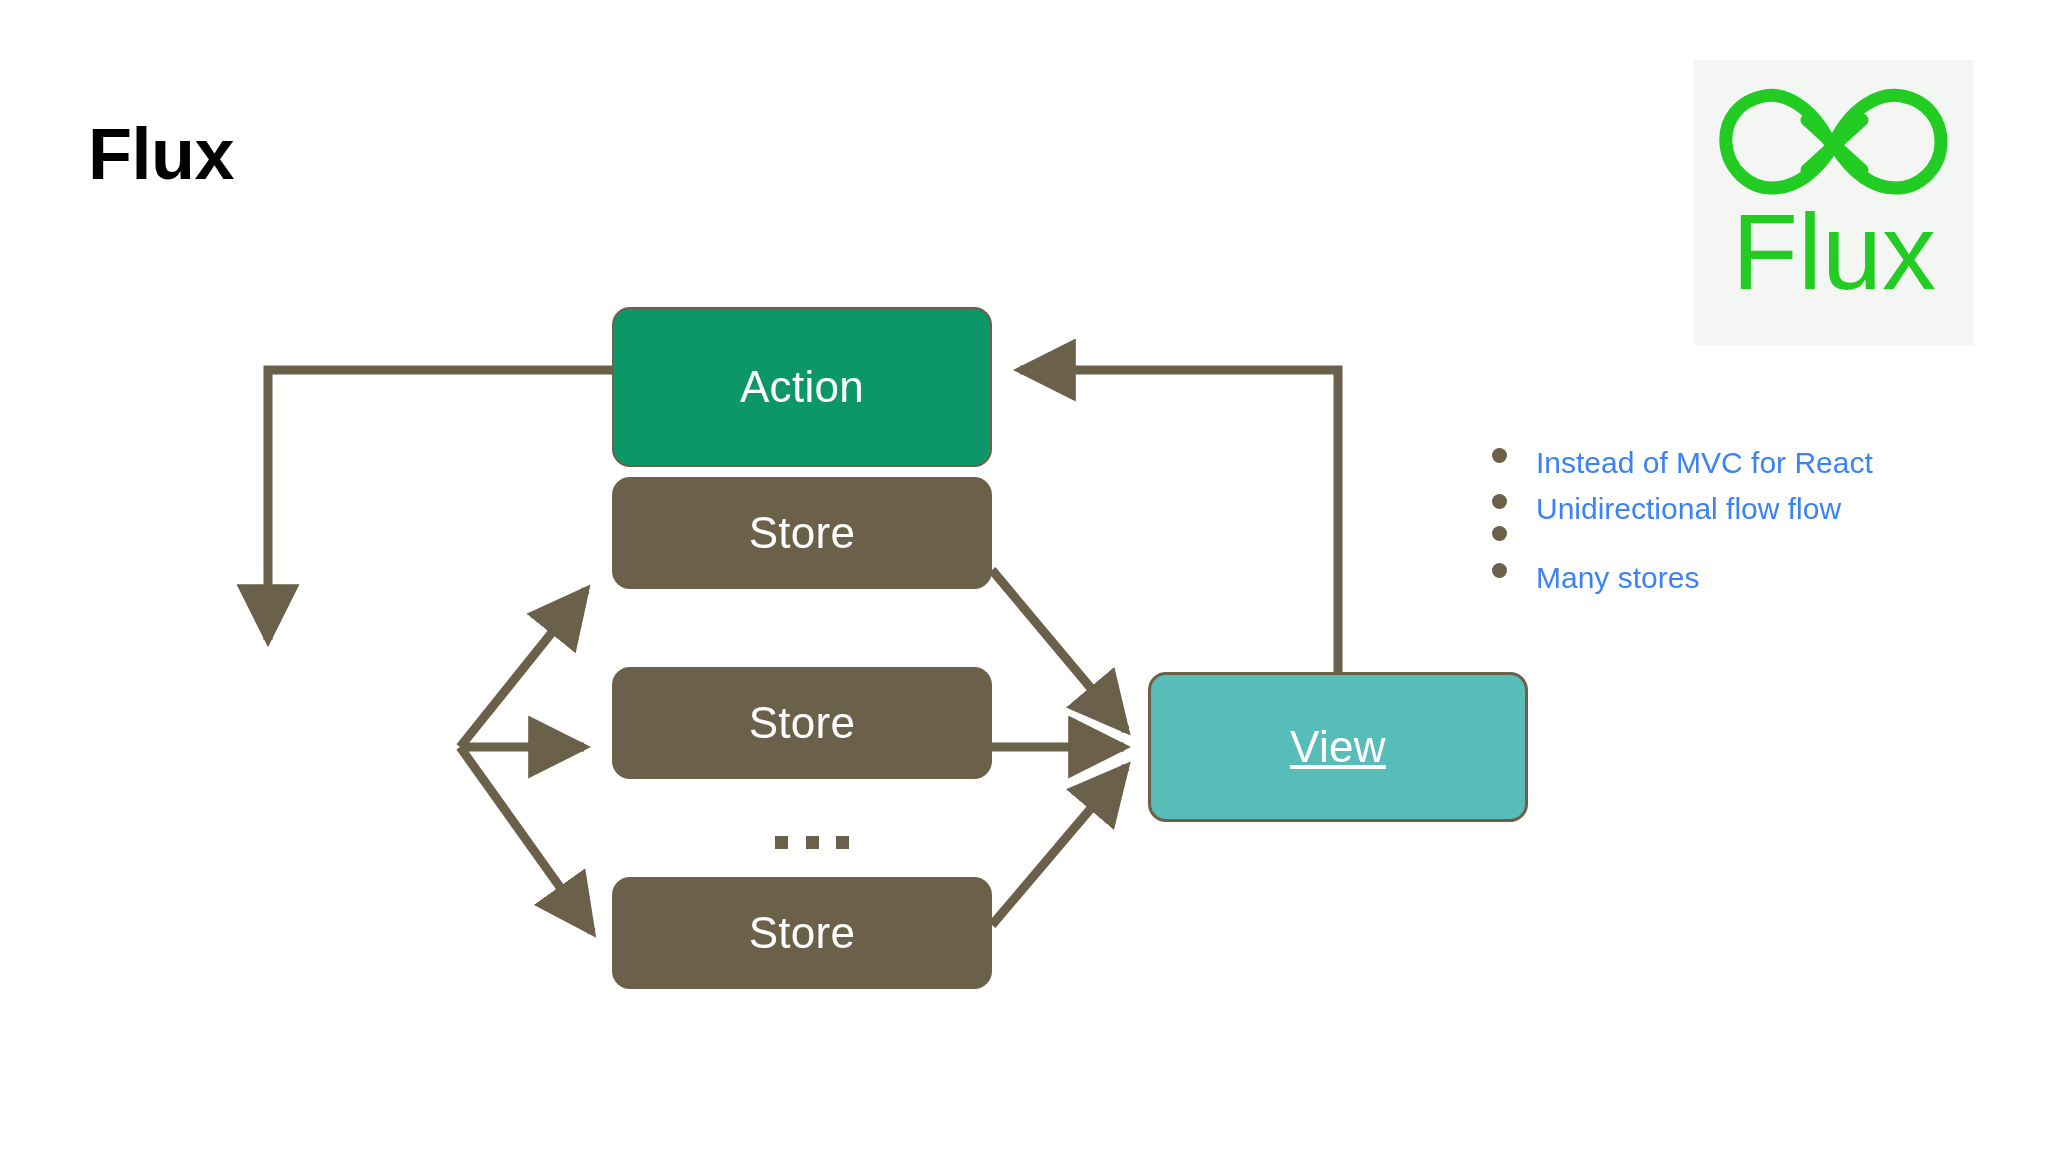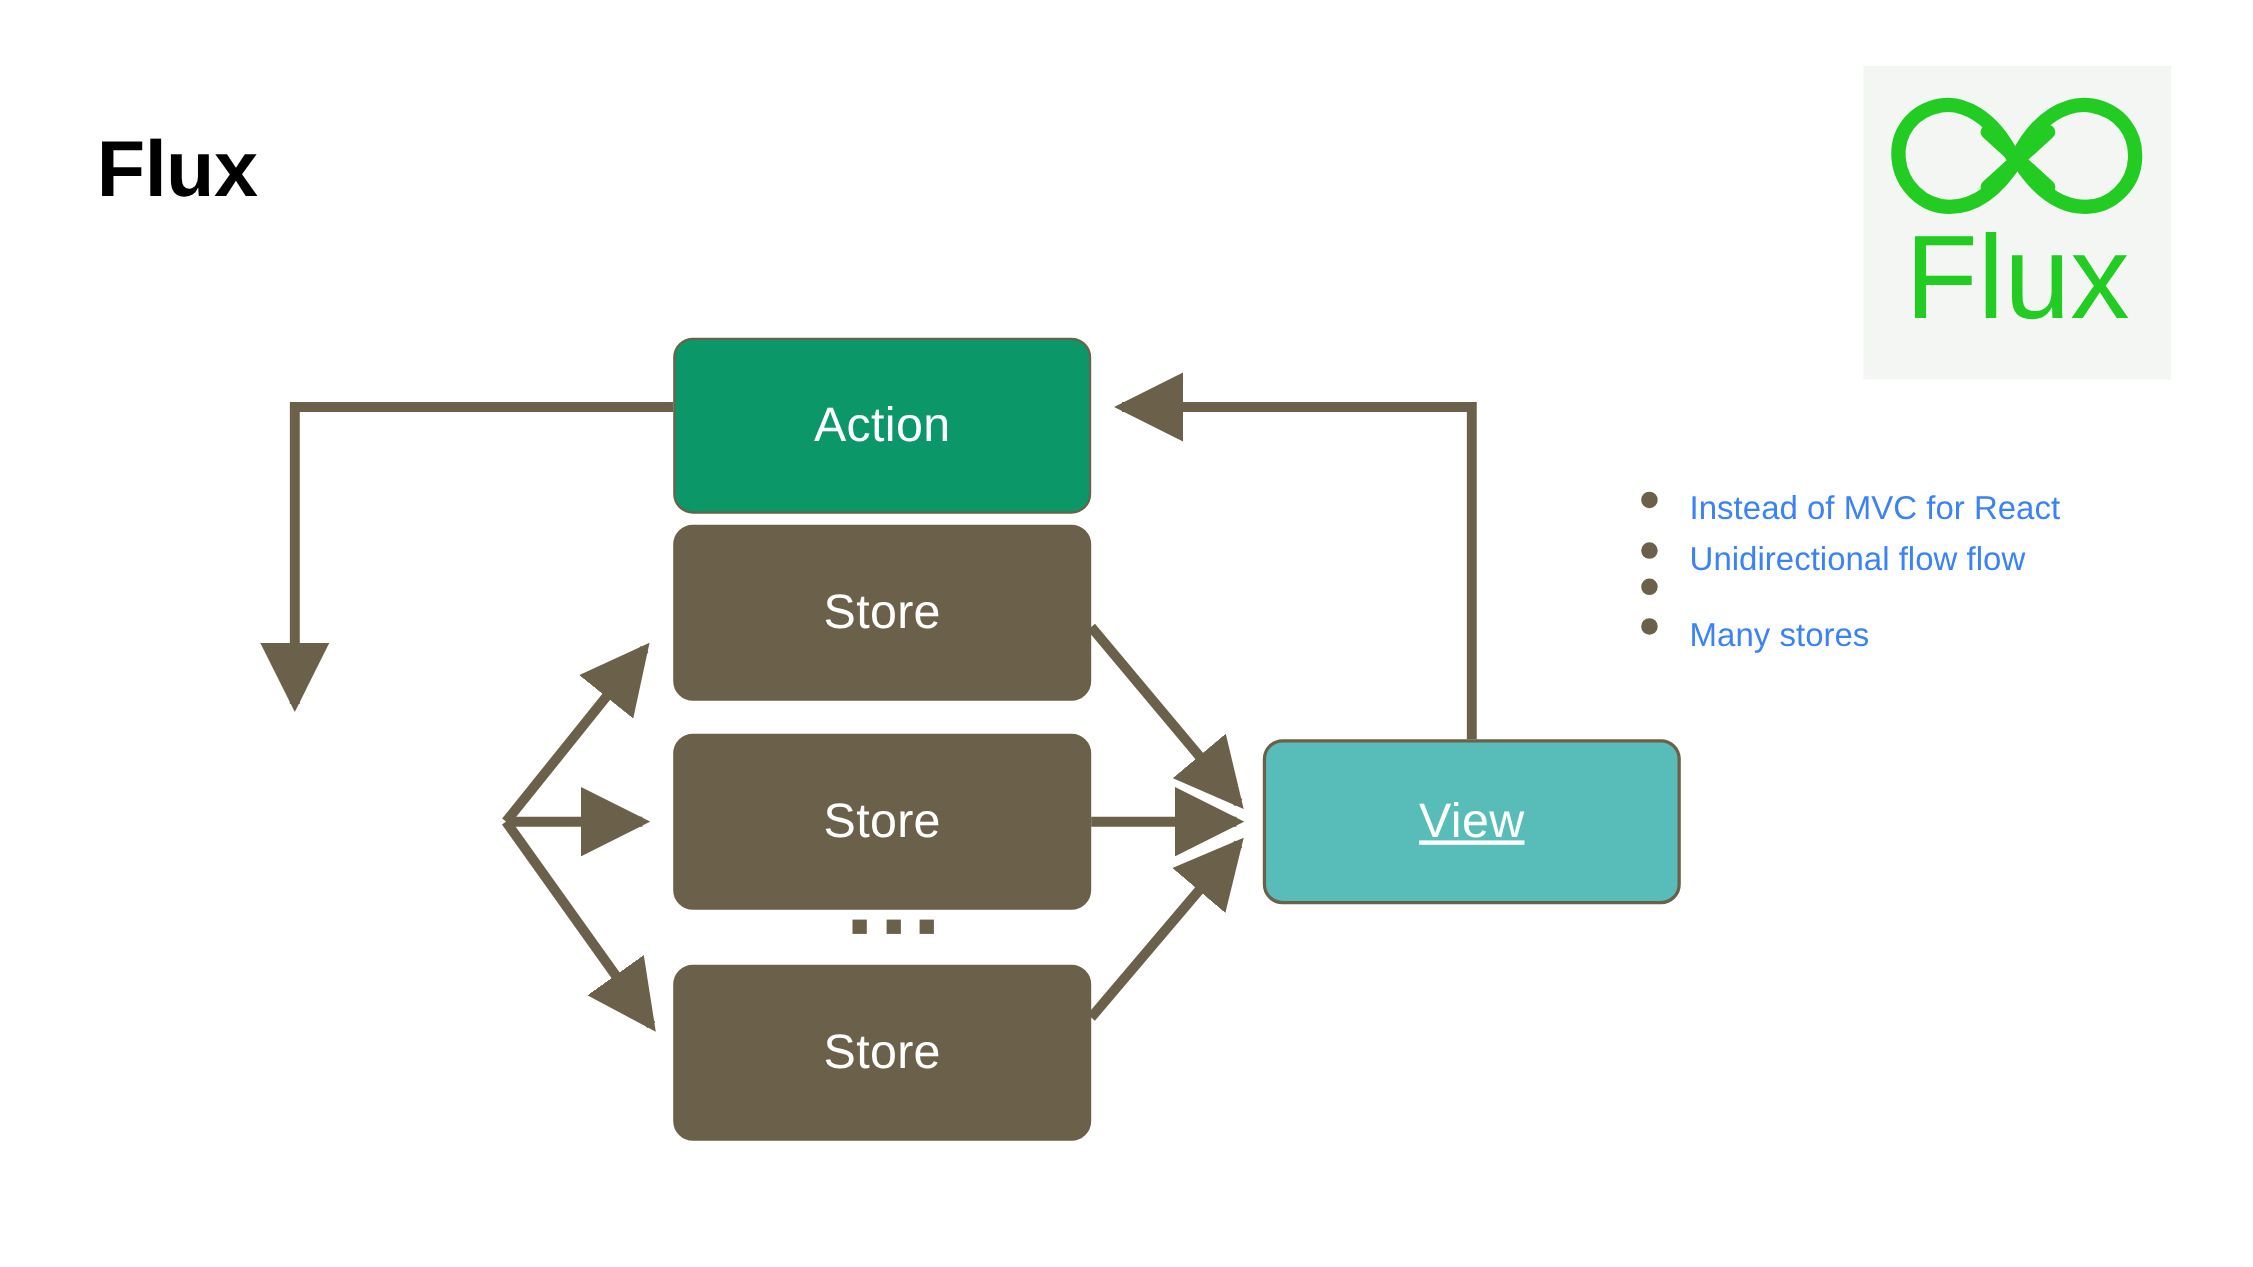--- a/index.html
+++ b/index.html
@@ -85,21 +85,21 @@
     font-family: "Liberation Sans", sans-serif;
     letter-spacing: 0.3px;
   }
   .node.action {
     left: 612px; top: 288px; width: 380px; height: 160px;
     background: #0b9768;
     border: 2px solid #6b6049;
     margin-top: 19px;
   }
   .node.store {
-    left: 612px; width: 380px; height: 160px;
+    left: 612px; width: 380px; height: 112px;
     background: #6b6049;
     border: 2px solid #6b6049;
   }
   .node.store-1 { top: 477px; }
   .node.store-2 { top: 667px; }
   .node.store-3 { top: 877px; }
   .node.dispatcher {
     left: 76px; top: 668px; width: 382px; height: 158px;
     background: #ef7012;
     border: 2px solid #6b6049;

